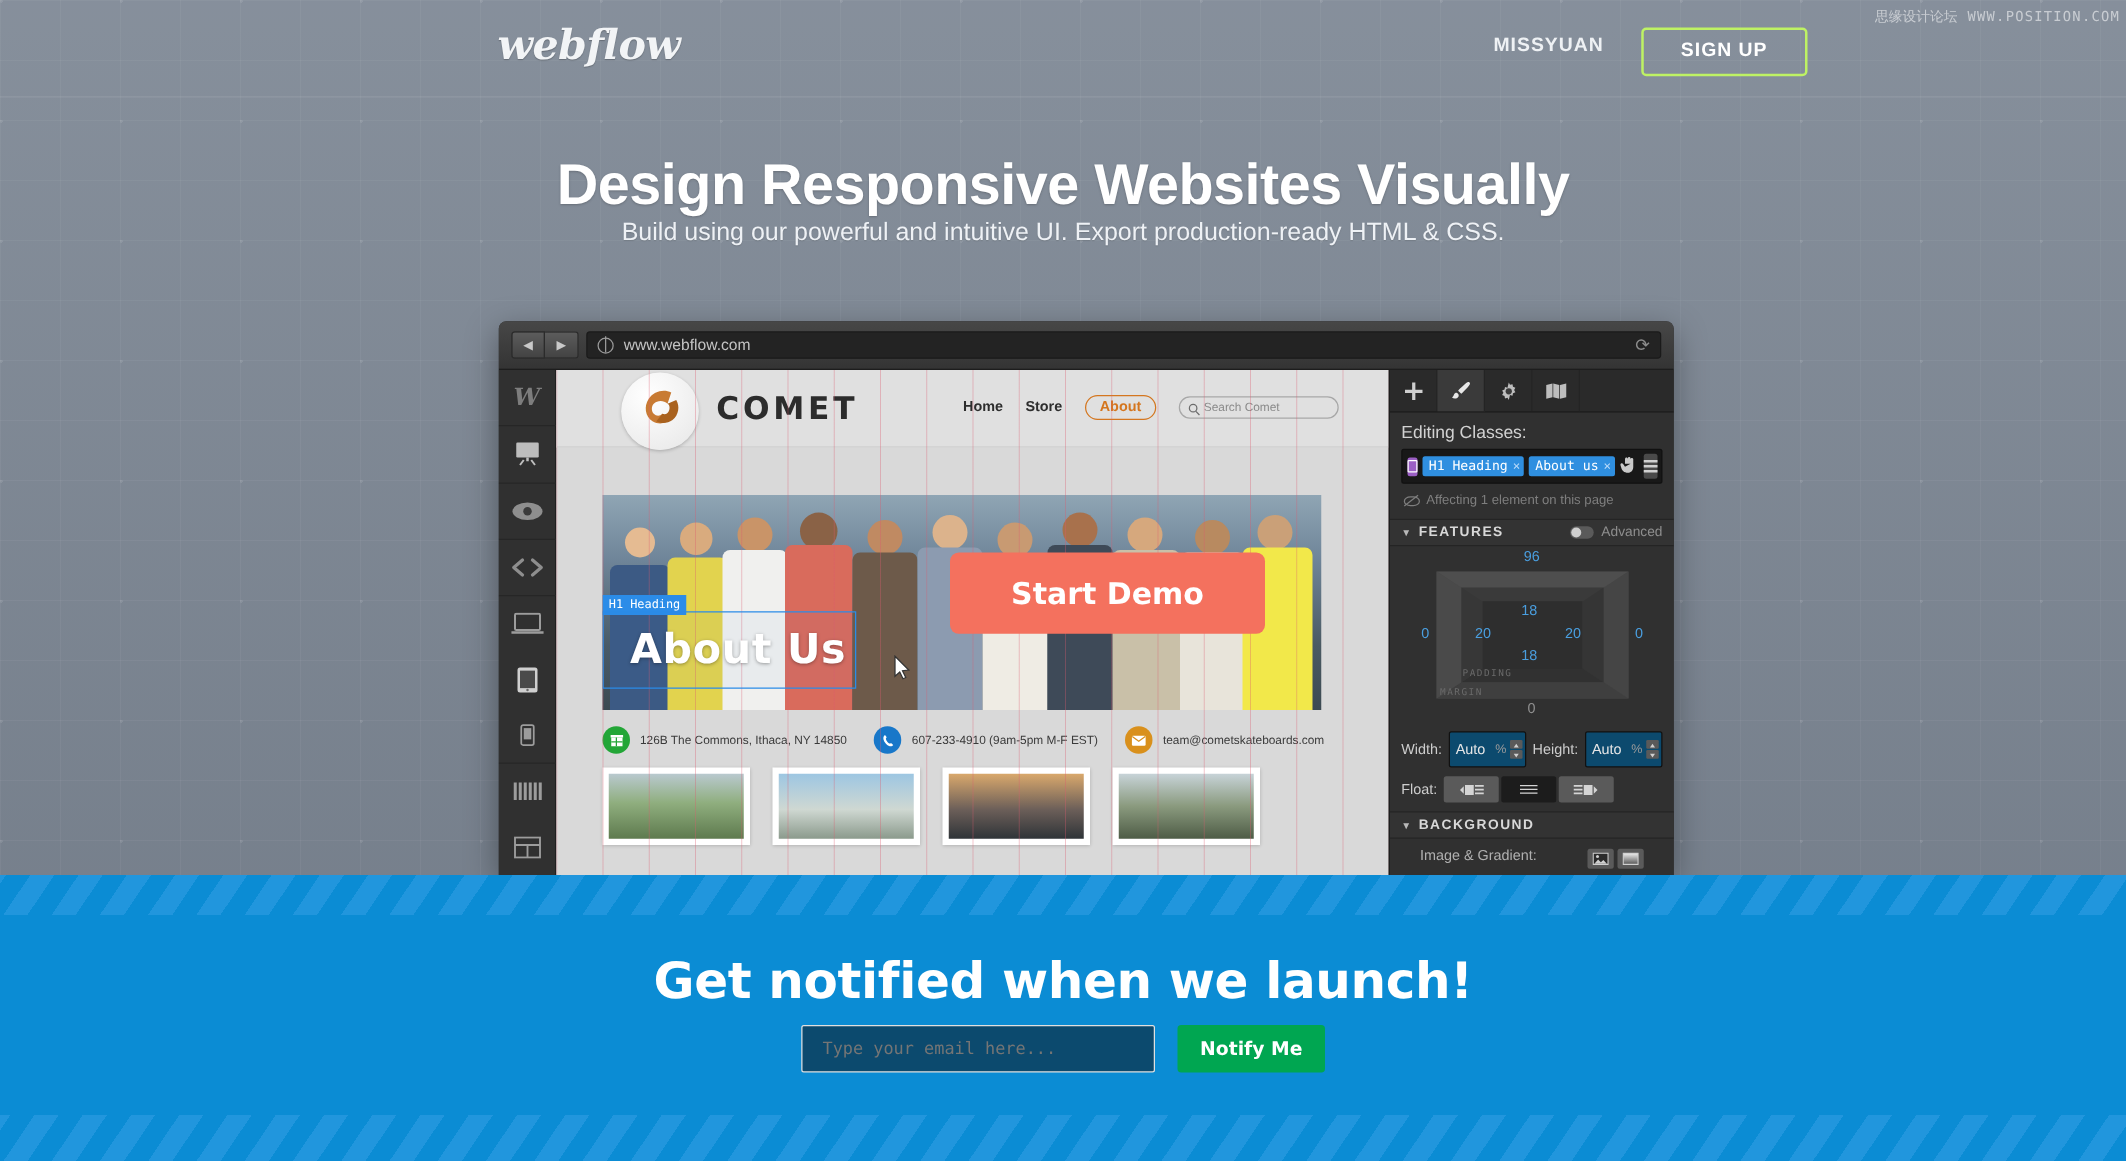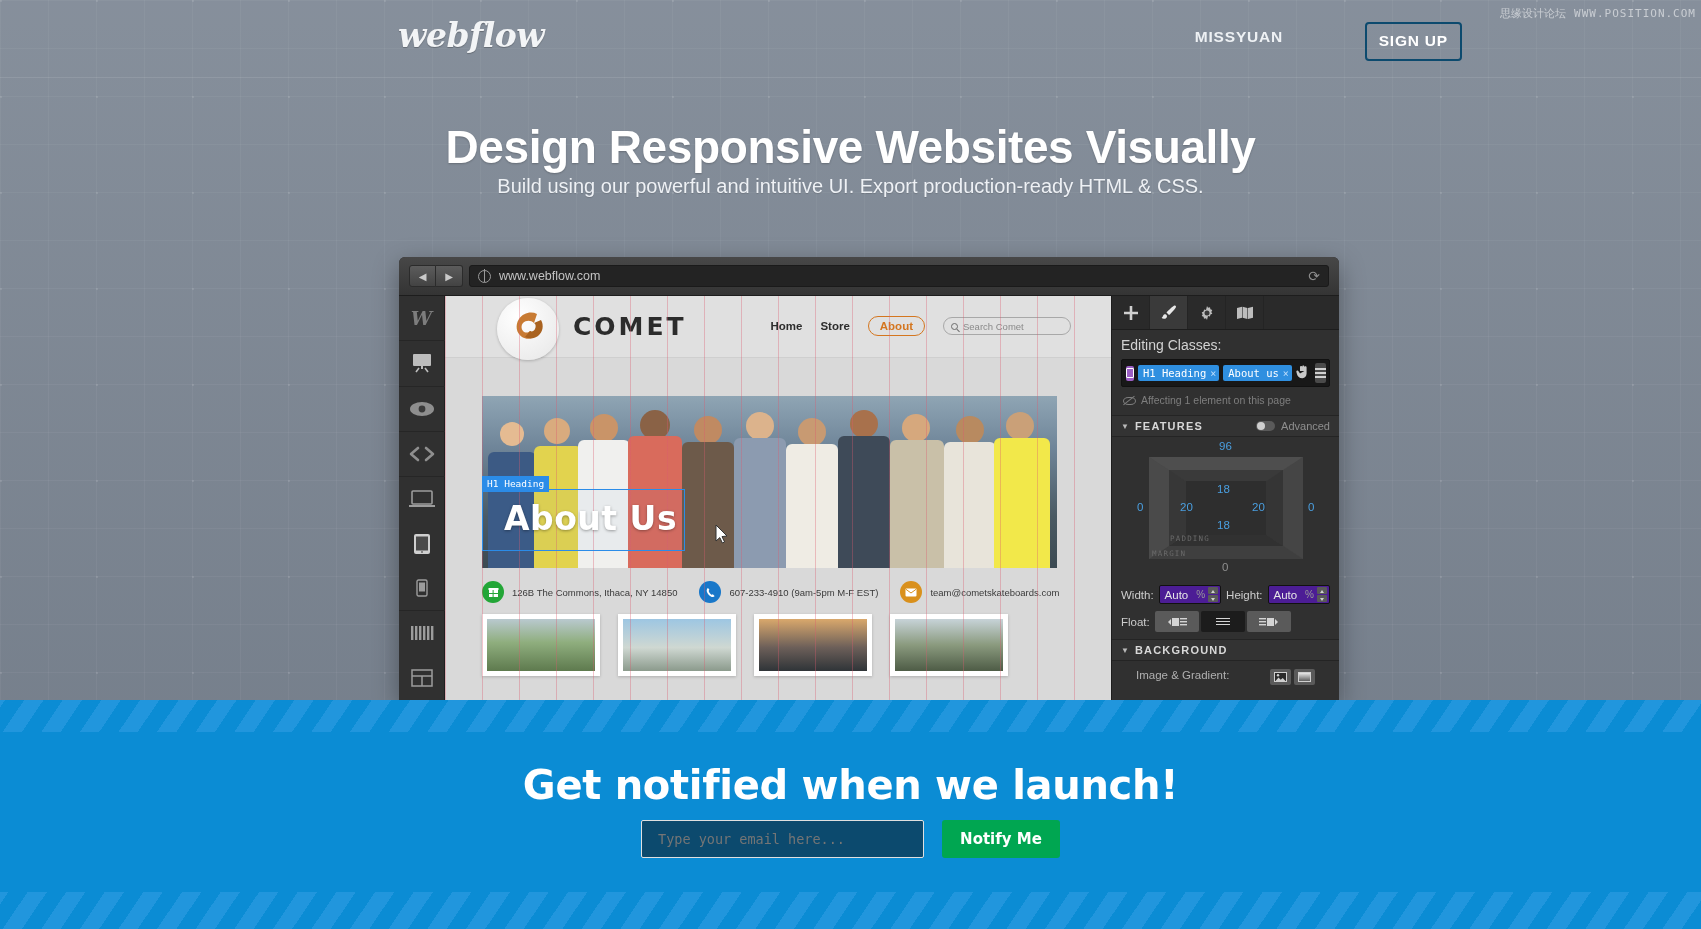--- a/index.html
+++ b/index.html
@@ -49,23 +49,23 @@
     font-size: 33px; letter-spacing: -0.5px;
     color: #f2f4f6;
     text-shadow: 0 1px 1px rgba(0,0,0,0.25);
   }
   .nav-features {
     position: absolute; right: 418px; top: 28px;
     color: #eef1f4; font-size: 15.5px; font-weight: 700;
     letter-spacing: 0.8px;
   }
   .nav-signup {
-    position: absolute; right: 239px; top: 22px;
-    border: 2px solid #0c4a6e; border-radius: 4px;
-    padding: 8px 12px 9px;
+    position: absolute; right: 255px; top: 22px;
+    border: 2px solid #bef264; border-radius: 4px;
+    padding: 8px 30px 9px;
     color: #ffffff; font-size: 15.5px; font-weight: 700;
     letter-spacing: 0.8px;
     background: transparent;
     cursor: pointer;
   }
 
   
   .watermark {
     position: absolute; right: 5px; top: 6px;
     font-size: 11px; color: rgba(255,255,255,0.55);
@@ -315,22 +315,22 @@
   .bm-lbl { position: absolute; color: #6a6a6a; font-size: 7.5px; letter-spacing: 1.2px; font-family:"DejaVu Sans Mono",monospace;}
   .bm-outer { position: absolute; left: 37px; top: 20px; width: 154px; height: 102px;
     background: #484848; clip-path: polygon(0 0,100% 0,100% 100%,0 100%); }
   .bm-mid { position: absolute; left: 20px; top: 13px; width: 114px; height: 76px; background: #3e3e3e; }
   .bm-inner { position: absolute; left: 17px; top: 11px; width: 80px; height: 54px; background: #2e2e2e; }
 
   .fields { padding: 8px 9px 0; }
   .frow { display: flex; align-items: center; gap: 5px; margin-bottom: 7px; }
   .frow .lab { color: #cdcdcd; font-size: 11.5px; }
   .inputwrap {
-    display: flex; align-items: center; background: #4c1d95; border: 1px solid #111;
-    border-radius: 2px; height: 19px; padding: 0 2px 0 5px; width: 70px;
+    display: flex; align-items: center; background: #0c4a6e; border: 1px solid #111;
+    border-radius: 2px; height: 29px; padding: 0 2px 0 5px; width: 70px;
   }
   .inputwrap .v { color: #e6e6e6; font-size: 11.5px; flex: 1; }
   .inputwrap .u { color: #9a9a9a; font-size: 10px; margin-right: 3px; }
   .spin { width: 10px; display: flex; flex-direction: column; gap: 1px; }
   .spin i { display: block; width: 10px; height: 7px; background: #5a5a5a; border-radius: 1px; position: relative;}
   .spin i::after {
     content:""; position:absolute; left:3px; top:2.5px;
     border-left: 2.5px solid transparent; border-right: 2.5px solid transparent;
   }
   .spin i.up::after { border-bottom: 3px solid #d0d0d0; }
@@ -531,20 +531,21 @@
             <i style="left:512px;width:56px;height:130px;background:#f2e84a;"></i>
           </div>
 
           <div class="h1-tag">H1  Heading</div>
           <div class="h1-box"></div>
           <div class="about-us">About Us</div>
           <svg class="cursor-arrow" width="14" height="20" viewBox="0 0 14 20">
             <path d="M1 1l11 11-5 .6 2.6 5.4-2.2 1-2.6-5.4L1 17z" fill="#fff" stroke="#333" stroke-width="1"></path>
           </svg>
 
+          <div class="start-demo">Start Demo</div>
         </div>
 
         <div class="contacts">
           <div class="ct">
             <span class="bub" style="background:#23a637;">
               <svg width="11" height="11" viewBox="0 0 11 11">
                   <rect x="1" y="3" width="9" height="7" fill="#fff"></rect>
                   <rect x="0.5" y="1" width="10" height="2" fill="#fff"></rect>
                   <rect x="4.6" y="3" width="1" height="7" fill="#23a637"></rect>
                   <rect x="1" y="6" width="9" height="1" fill="#23a637"></rect>

